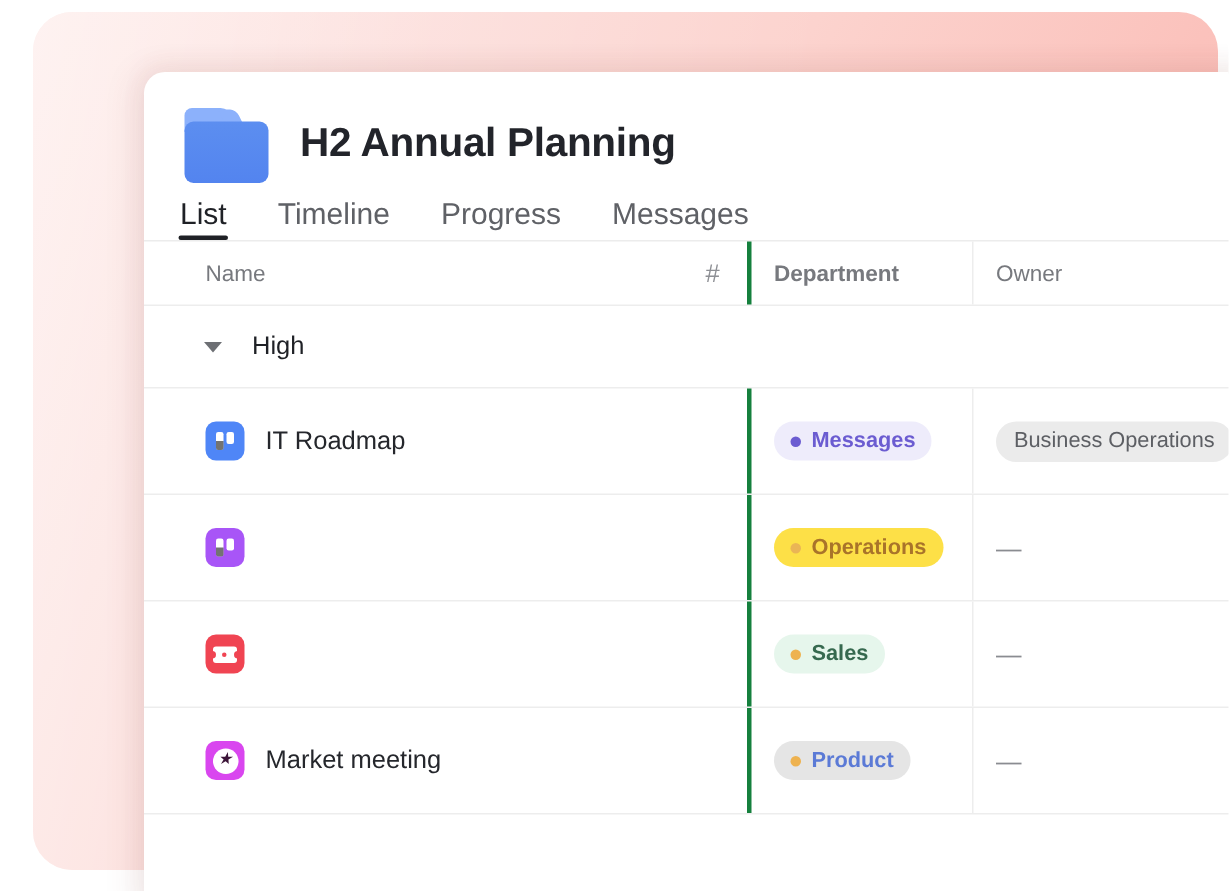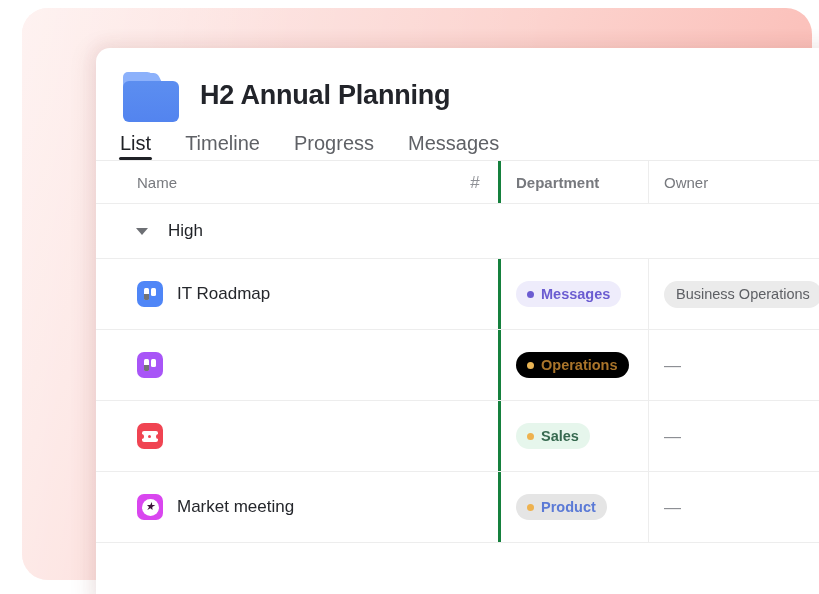--- a/index.html
+++ b/index.html
@@ -384,21 +384,21 @@
 
       <div class="row data-row">
         <div class="cell col-name">
           <span class="task-icon glyph-board" style="background:#a855f7">
             <i class="bar-l"></i>
               <i class="bar-r"></i>
           </span>
         </div>
         <div class="cell col-hash"></div>
         <div class="cell col-dept">
-          <span class="badge" style="background:#000000;color:#a9742a">
+          <span class="badge" style="background:#fde047;color:#a9742a">
             <i class="dot" style="background:#eab555"></i>
             <span>Operations</span>
           </span>
         </div>
         <div class="cell col-owner">
           <span class="dash">—</span>
         </div>
       </div>
 
       <div class="row data-row">

